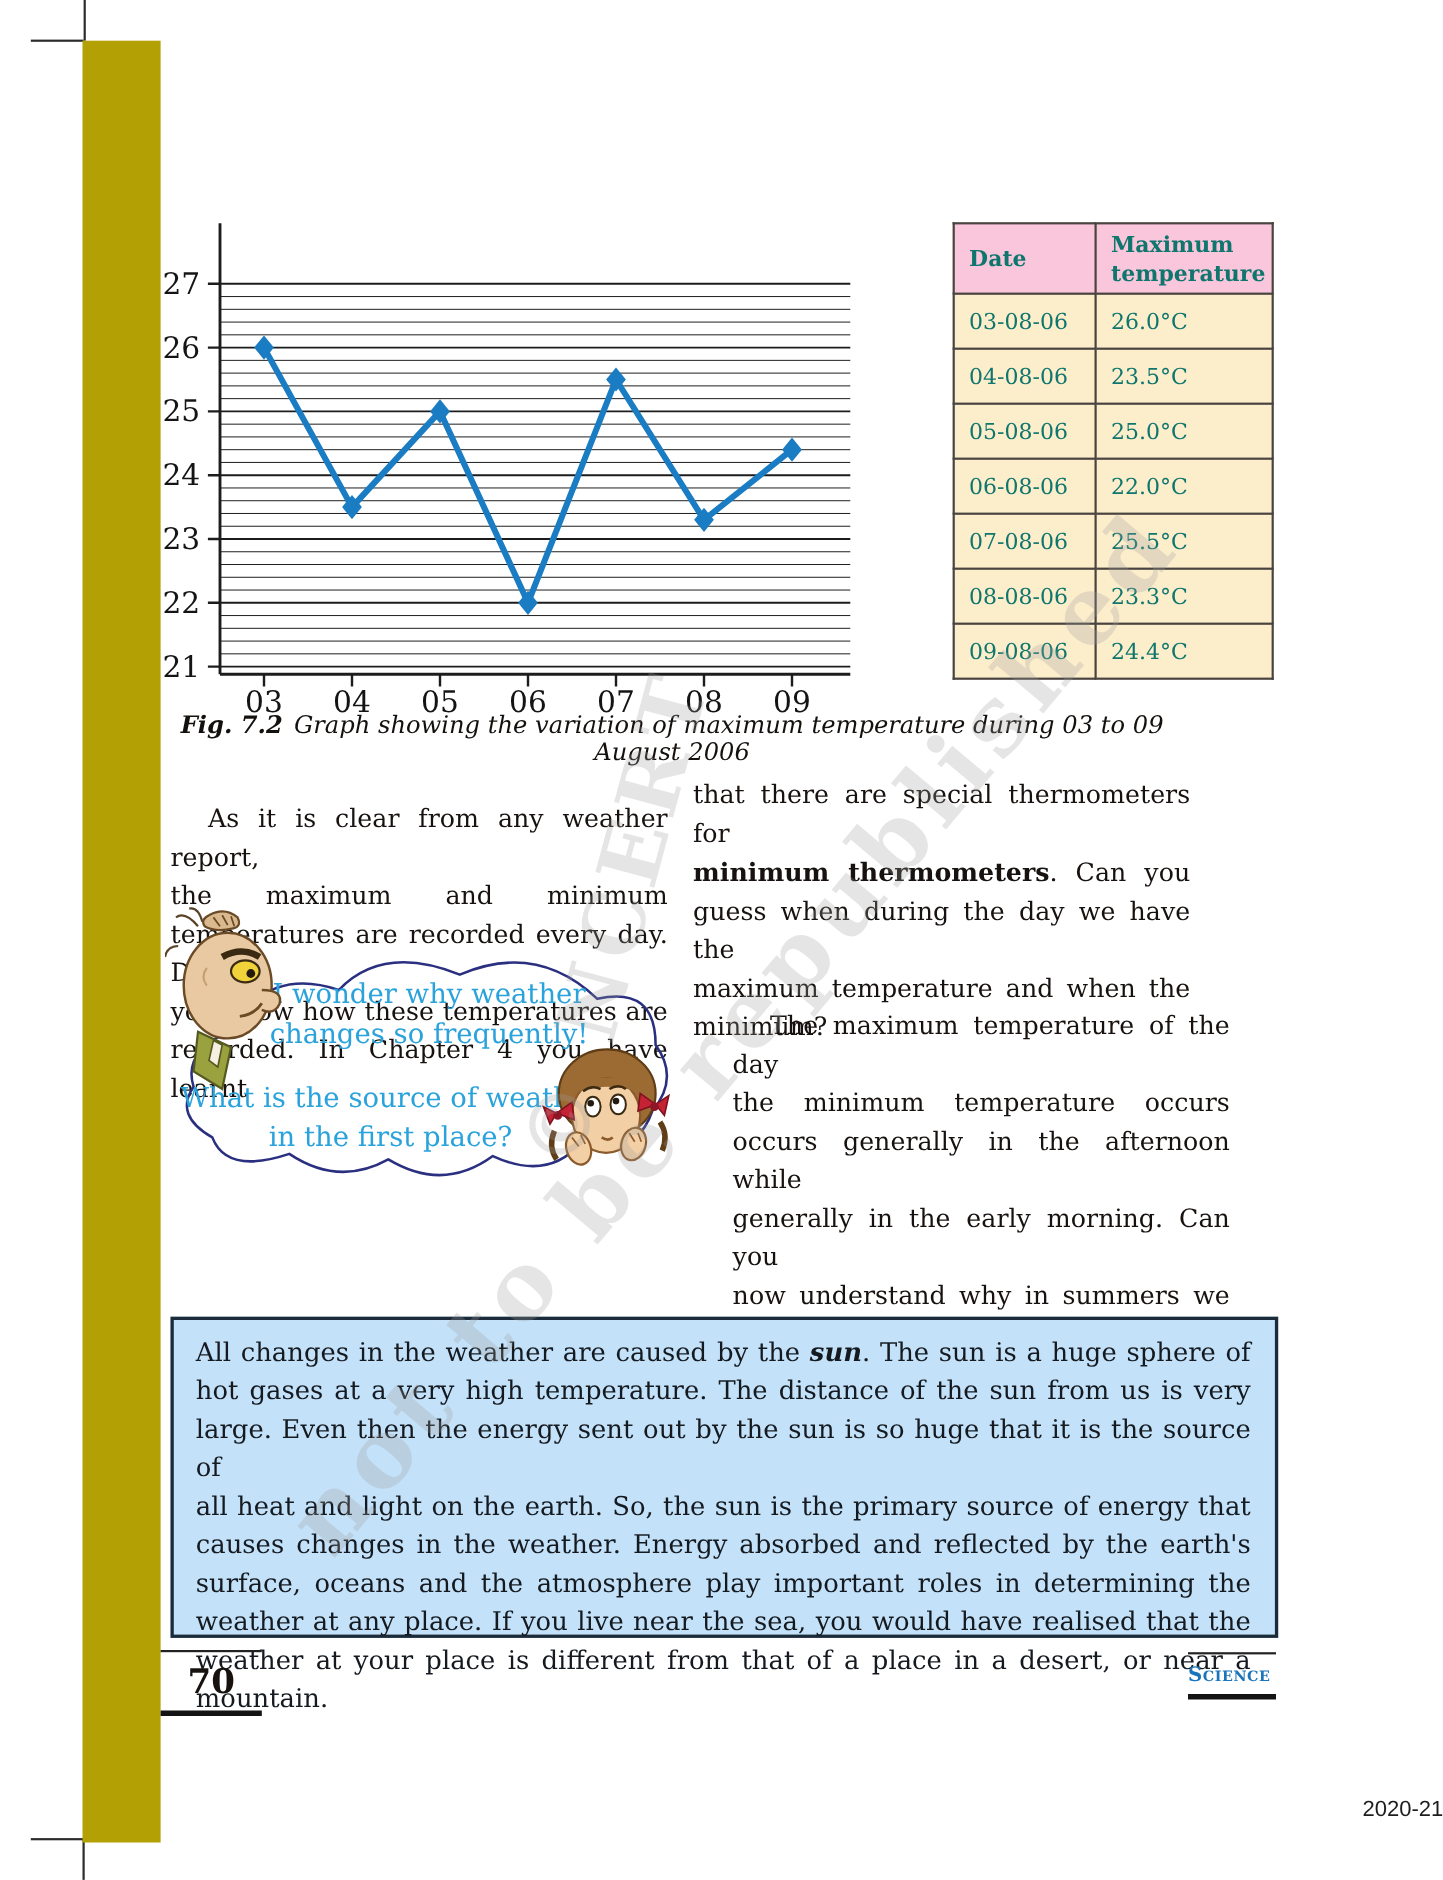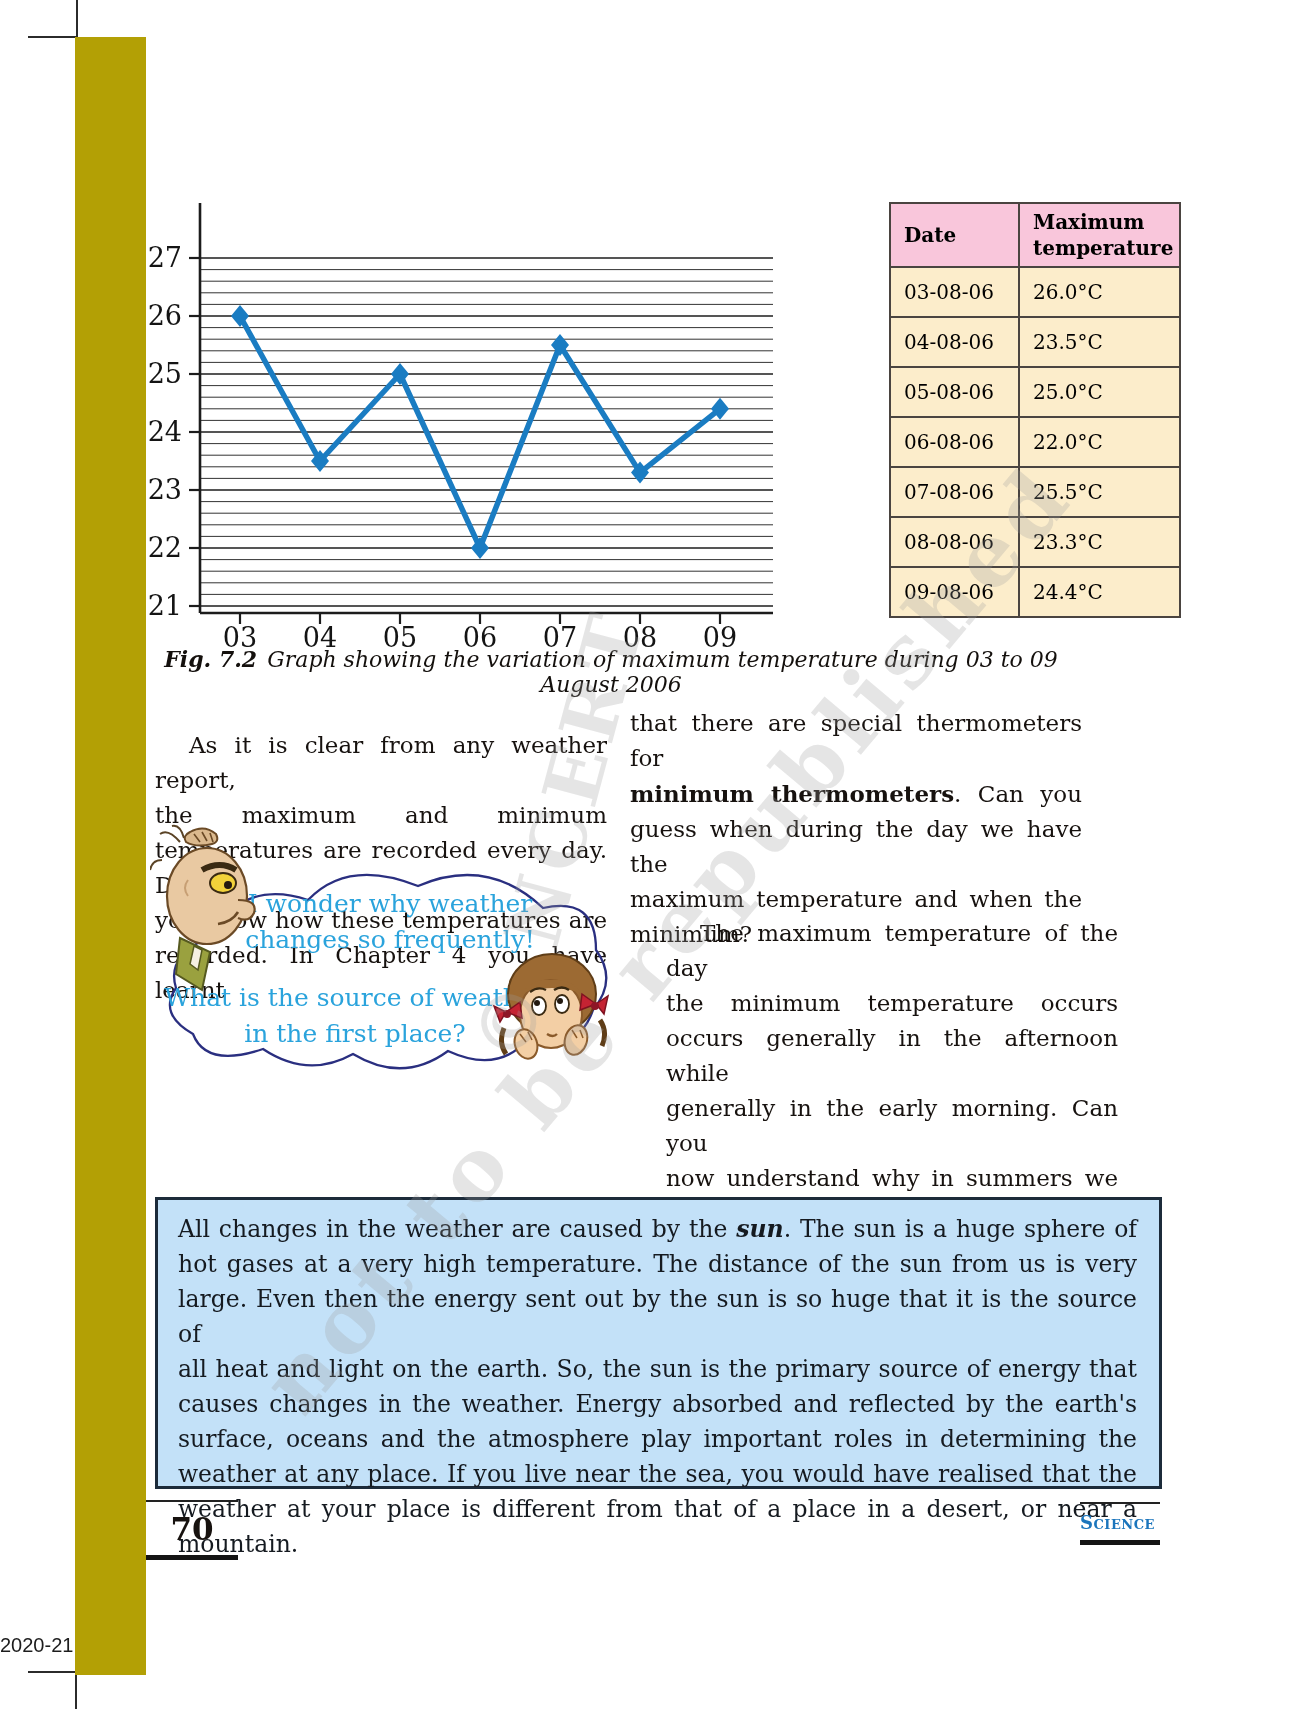--- a/index.html
+++ b/index.html
@@ -6,22 +6,22 @@
   .page{position:relative;width:1312px;height:1709px;background:#ffffff;overflow:hidden;
         font-family:"DejaVu Serif", serif;color:#17120f;}
   .abs{position:absolute;}
   
   .crop{position:absolute;background:#2b2b2b;}
   
   .spine{position:absolute;left:75px;top:37px;width:71px;height:1638px;background:#b3a005;}
   
   .chart-wrap{position:absolute;left:138px;top:185px;width:650px;height:478px;}
   
-  table.temp{position:absolute;left:889px;top:202px;border-collapse:collapse;
-             font-family:"DejaVu Serif",serif;font-size:20px;color:#000000;padding-left:36px;}
+  table.temp{position:absolute;left:866px;top:202px;border-collapse:collapse;
+             font-family:"DejaVu Serif",serif;font-size:20px;color:#0f766e;padding-left:36px;}
   table.temp th, table.temp td{border:2px solid #4a4440;padding:0 0 0 13px;text-align:left;}
   table.temp th{background:#f9c6db;font-weight:700;height:62px;vertical-align:middle;line-height:26px;}
   table.temp td{background:#fcedcb;height:48px;vertical-align:middle;}
   table.temp .c1{width:114px;}
   table.temp .c2{width:146px;}
   
   .caption{position:absolute;left:155px;top:646px;width:912px;text-align:center;
            font-size:22px;font-style:italic;color:#14100d;}
   .caption b{font-weight:700;margin-right:10px;}
   
@@ -39,21 +39,21 @@
   
   .folio{position:absolute;left:146px;top:1500px;width:92px;}
   .folio .ln-thin{height:2px;background:#222;}
   .folio .num{text-align:center;font-weight:700;font-size:31px;padding:9px 0 8px 0;}
   .folio .ln-thick{height:5px;background:#141414;}
   .subject{position:absolute;left:1080px;top:1502px;width:80px;}
   .subject .ln-thin{height:2px;background:#222;}
   .subject .name{text-align:left;font-variant:small-caps;font-weight:700;font-size:18px;
                  color:#1b75bc;padding:8px 0 7px 0;letter-spacing:0.5px;}
   .subject .ln-thick{height:5px;background:#141414;}
-  .year{position:absolute;left:0;top:1634px;width:1312px;text-align:left;
+  .year{position:absolute;left:0;top:1634px;width:1312px;text-align:right;
         font-family:"Liberation Sans",sans-serif;font-size:20px;color:#1d1d1d;}
   
   .wm{position:absolute;z-index:9;pointer-events:none;color:#9e9e9e;opacity:0.26;
       font-weight:700;white-space:nowrap;letter-spacing:8px;font-family:"DejaVu Serif",serif;}
   .wm1{left:300px;top:790px;width:520px;text-align:center;font-size:76px;transform:rotate(-75deg);}
   .wm2{left:80px;top:920px;width:1120px;text-align:center;font-size:86px;transform:rotate(-50deg);}
 </style>
 </head>
 <body>
 

